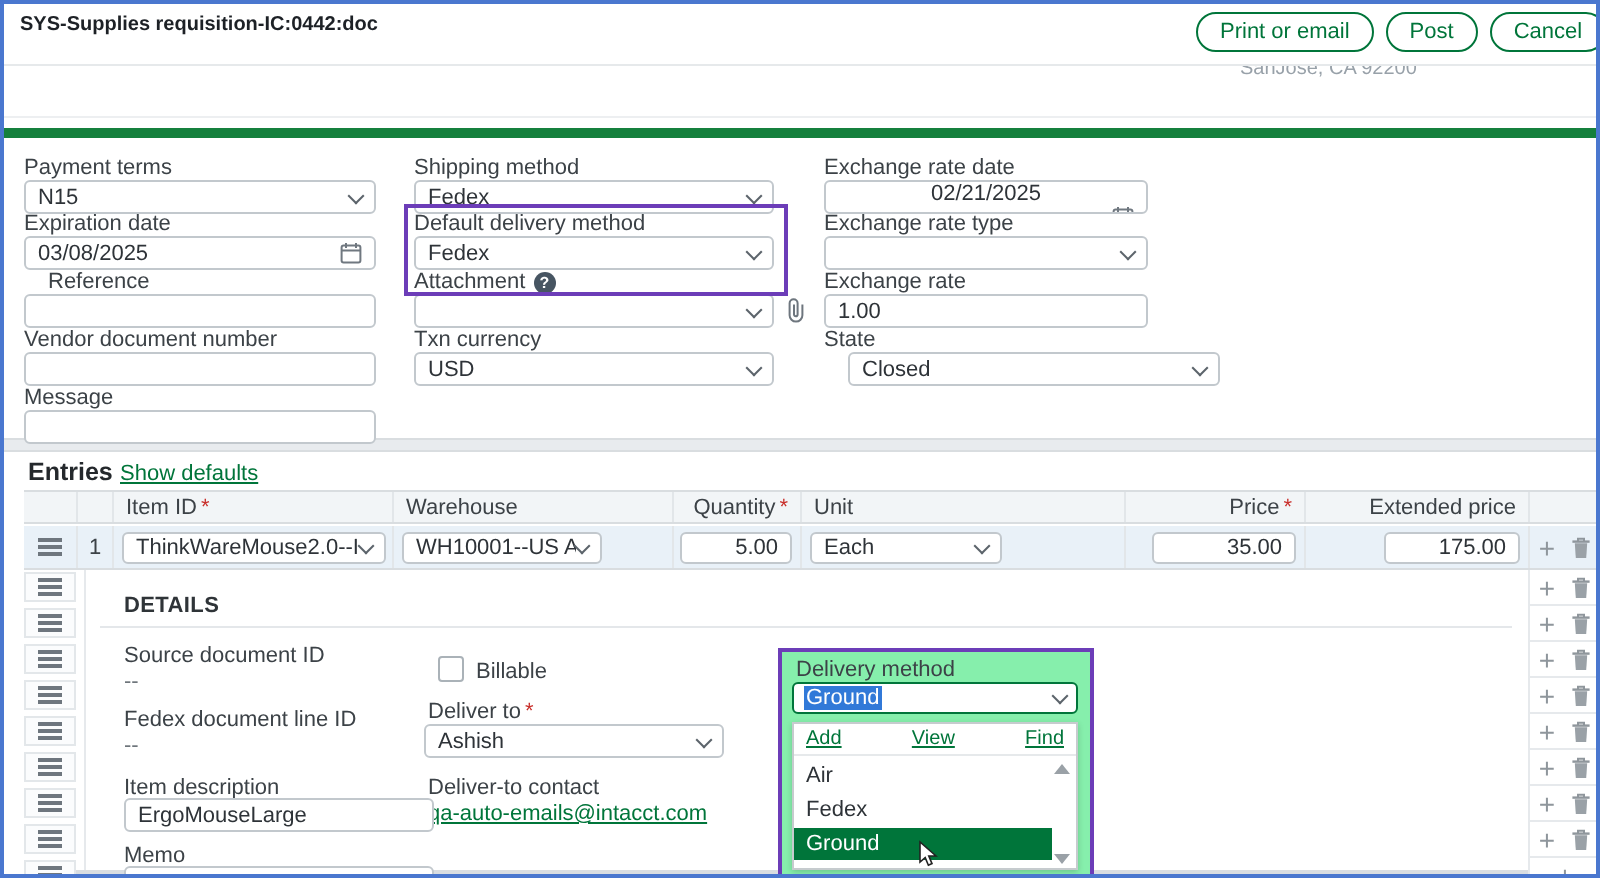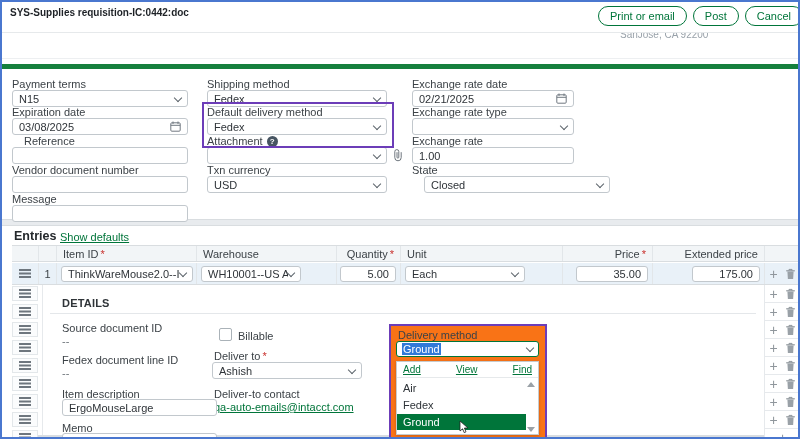--- a/index.html
+++ b/index.html
@@ -115,21 +115,21 @@
       </svg>
   </span>
 
   <div class="abs lbl" style="left:205px;top:95px;">Txn currency</div>
   <div class="abs fld" style="left:205px;top:107px;width:180px;">
     <span>USD</span>
       <span class="chev"></span>
   </div>
 
   <div class="abs lbl" style="left:410px;top:9px;">Exchange rate date</div>
-  <div class="abs fld" style="left:410px;top:21px;width:162px;">
+  <div class="abs fld" style="left:410px;top:21px;width:162px;flex-direction:column;">
     <span>02/21/2025</span>
     <span style="margin-left:auto;display:flex;">
       <svg width="11" height="11" viewBox="0 0 11 11">
           <rect x="0.8" y="1.8" width="9.4" height="8.4" rx="1" fill="none" stroke="#707880"></rect>
           <path d="M3 0.5V3M8 0.5V3M0.8 4.3h9.4" stroke="#707880" fill="none"></path>
         </svg>
     </span>
   </div>
 
   <div class="abs lbl" style="left:410px;top:37px;">Exchange rate type</div>
@@ -197,21 +197,21 @@
       <span style="overflow:hidden;text-overflow:clip;">WH10001--US AZ Wa</span>
         <span class="chev"></span>
     </div>
   </div>
   <div class="cell" style="width:64px;padding:0;">
     <div class="fld tr" style="width:56px;height:16px;margin-left:auto;margin-right:4px;">
         <span>5.00</span>
       </div>
   </div>
   <div class="cell" style="width:162px;padding:0;">
-    <div class="fld" style="width:120px;height:16px;margin-left:4px;">
+    <div class="fld" style="width:96px;height:16px;margin-left:4px;">
       <span>Each</span>
         <span class="chev"></span>
     </div>
   </div>
   <div class="cell" style="width:90px;padding:0;">
     <div class="fld tr" style="width:72px;height:16px;margin-left:auto;margin-right:4px;">
         <span>35.00</span>
       </div>
   </div>
   <div class="cell" style="width:112px;padding:0;">
@@ -370,21 +370,21 @@
   <span>Deliver to</span><span class="req">*</span>
 </div>
 <div class="abs fld" style="left:210px;top:360px;width:150px;">
   <span>Ashish</span>
     <span class="chev"></span>
 </div>
 
 <div class="abs lbl" style="left:212px;top:386px;">Deliver-to contact</div>
 <a class="abs glink" style="left:212px;top:399px;">qa-auto-emails@intacct.com</a>
 
-<div class="abs" style="left:387px;top:322px;width:158px;height:115px;border:2px solid #6c3db8;background:#f97316;box-sizing:border-box;z-index:6;">
+<div class="abs" style="left:387px;top:322px;width:158px;height:115px;border:2px solid #6c3db8;background:#86efac;box-sizing:border-box;z-index:6;">
   <div class="abs lbl" style="left:7px;top:3px;">Delivery method</div>
 
   <div class="abs" style="left:5px;top:15px;width:143px;height:16px;border:1.5px solid #00753a;border-radius:3px;background:#fff;display:flex;align-items:center;padding:0 5px;box-sizing:border-box;font-size:11px;">
     <span class="selblue">Ground</span>
     <span class="chev"></span>
   </div>
 
   <div class="abs" style="left:5px;top:35px;width:143px;height:74px;border:1px solid #c6cbce;background:#fff;box-shadow:0 1px 3px rgba(0,0,0,.18);box-sizing:border-box;">
     <div style="height:15px;display:flex;justify-content:space-between;align-items:center;padding:0 6px;border-bottom:1px solid #e6e9eb;">
       <a class="glink" style="font-size:10px;">Add</a>

